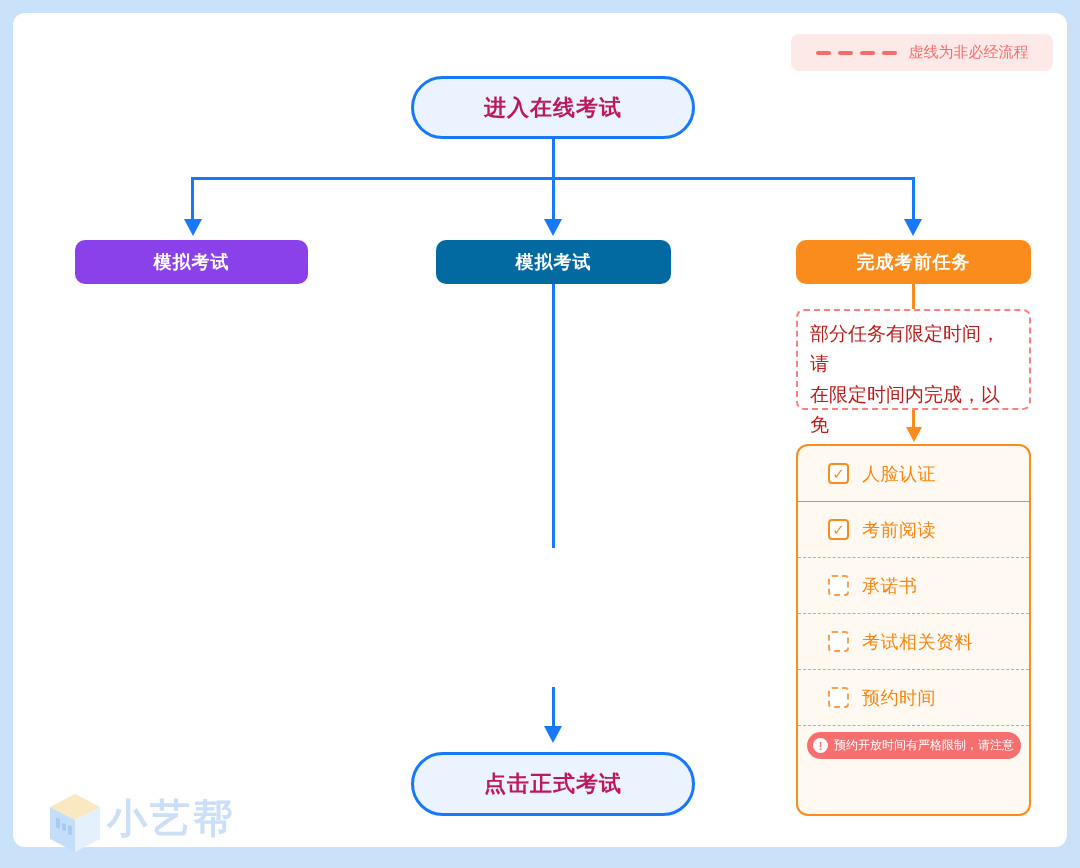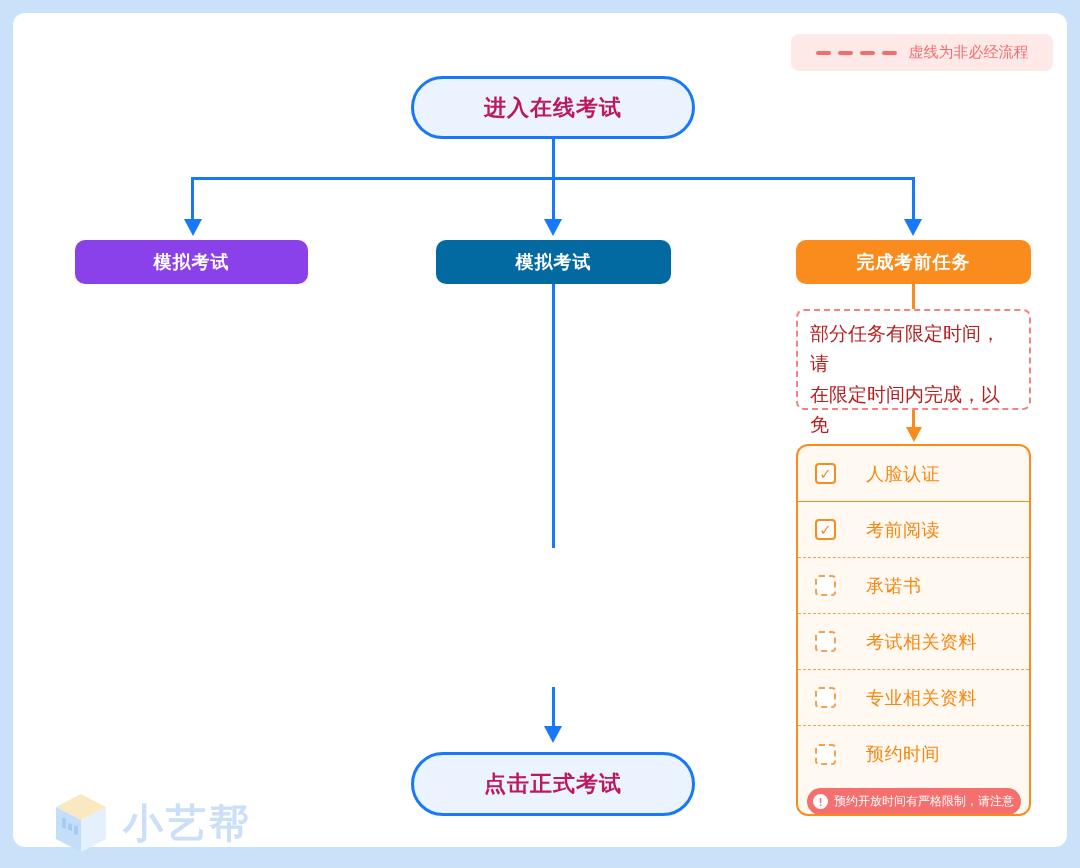--- a/index.html
+++ b/index.html
@@ -60,21 +60,21 @@
   }
   .note-task { left:783px; top:296px; width:235px; height:101px; padding:8px 12px; }
   .note-exam { left:398px; top:535px; width:284px; height:139px; padding:12px 16px; }
   
   .tasklist {
     position:absolute; left:783px; top:431px; width:235px; height:372px;
     background:#FFF9F1; border:2px solid #F98C1D; border-radius:12px;
     overflow:hidden;
   }
   .task-row {
-    height:56px; display:flex; align-items:center; gap:30px; padding-left:17px;
+    height:56px; display:flex; align-items:center; gap:13px; padding-left:30px;
     border-bottom:1.5px dashed #F9A04D;
   }
   .task-row.solid-sep { border-bottom:1.5px solid #F98C1D; }
   .task-row:nth-child(6) { border-bottom:none; }
   .cb {
     width:21px; height:21px; border:2px dashed #F9A04D; border-radius:4px;
     background:#fff; display:flex; align-items:center; justify-content:center;
     color:#F98C1D; font-size:15px; font-weight:bold;
   }
   .cb::after { content:"\2713"; visibility:hidden; }
@@ -85,21 +85,21 @@
     margin:6px auto 0; width:214px; height:27px; background:#F66F6F; border-radius:14px;
     display:flex; align-items:center; justify-content:center; gap:6px;
     color:#fff; font-size:12px;
   }
   .badge-icon {
     width:15px; height:15px; border-radius:50%; background:#fff; color:#F66F6F;
     font-size:11px; font-weight:bold; display:flex; align-items:center; justify-content:center;
     flex:0 0 auto;
   }
   
-  .logo { position:absolute; left:36px; top:778px; display:flex; align-items:center; gap:10px; }
+  .logo { position:absolute; left:30px; top:778px; display:flex; align-items:flex-start; }
   .brand { color:#CBDFF6; font-size:40px; font-weight:bold; letter-spacing:3px; }
 </style>
 </head>
 <body>
 
 <div class="panel">
 
   <div class="legend">
     <span class="dashes">
         <i></i>
@@ -144,24 +144,20 @@
     <div class="task-row">
       <span class="cb"></span>
       <span class="task-label">承诺书</span>
     </div>
     <div class="task-row">
       <span class="cb"></span>
       <span class="task-label">考试相关资料</span>
     </div>
     <div class="task-row">
       <span class="cb"></span>
-      <span class="task-label">专业相关资料</span>
-    </div>
-    <div class="task-row">
-      <span class="cb"></span>
       <span class="task-label">预约时间</span>
     </div>
     <div class="badge">
       <span class="badge-icon">!</span>
       <span>预约开放时间有严格限制，请注意</span>
     </div>
   </div>
 
   <div class="line" style="left:538.5px; top:271px; width:3px; height:264px;"></div>
   <div class="line" style="left:538.5px; top:674px; width:3px; height:40px;"></div>

